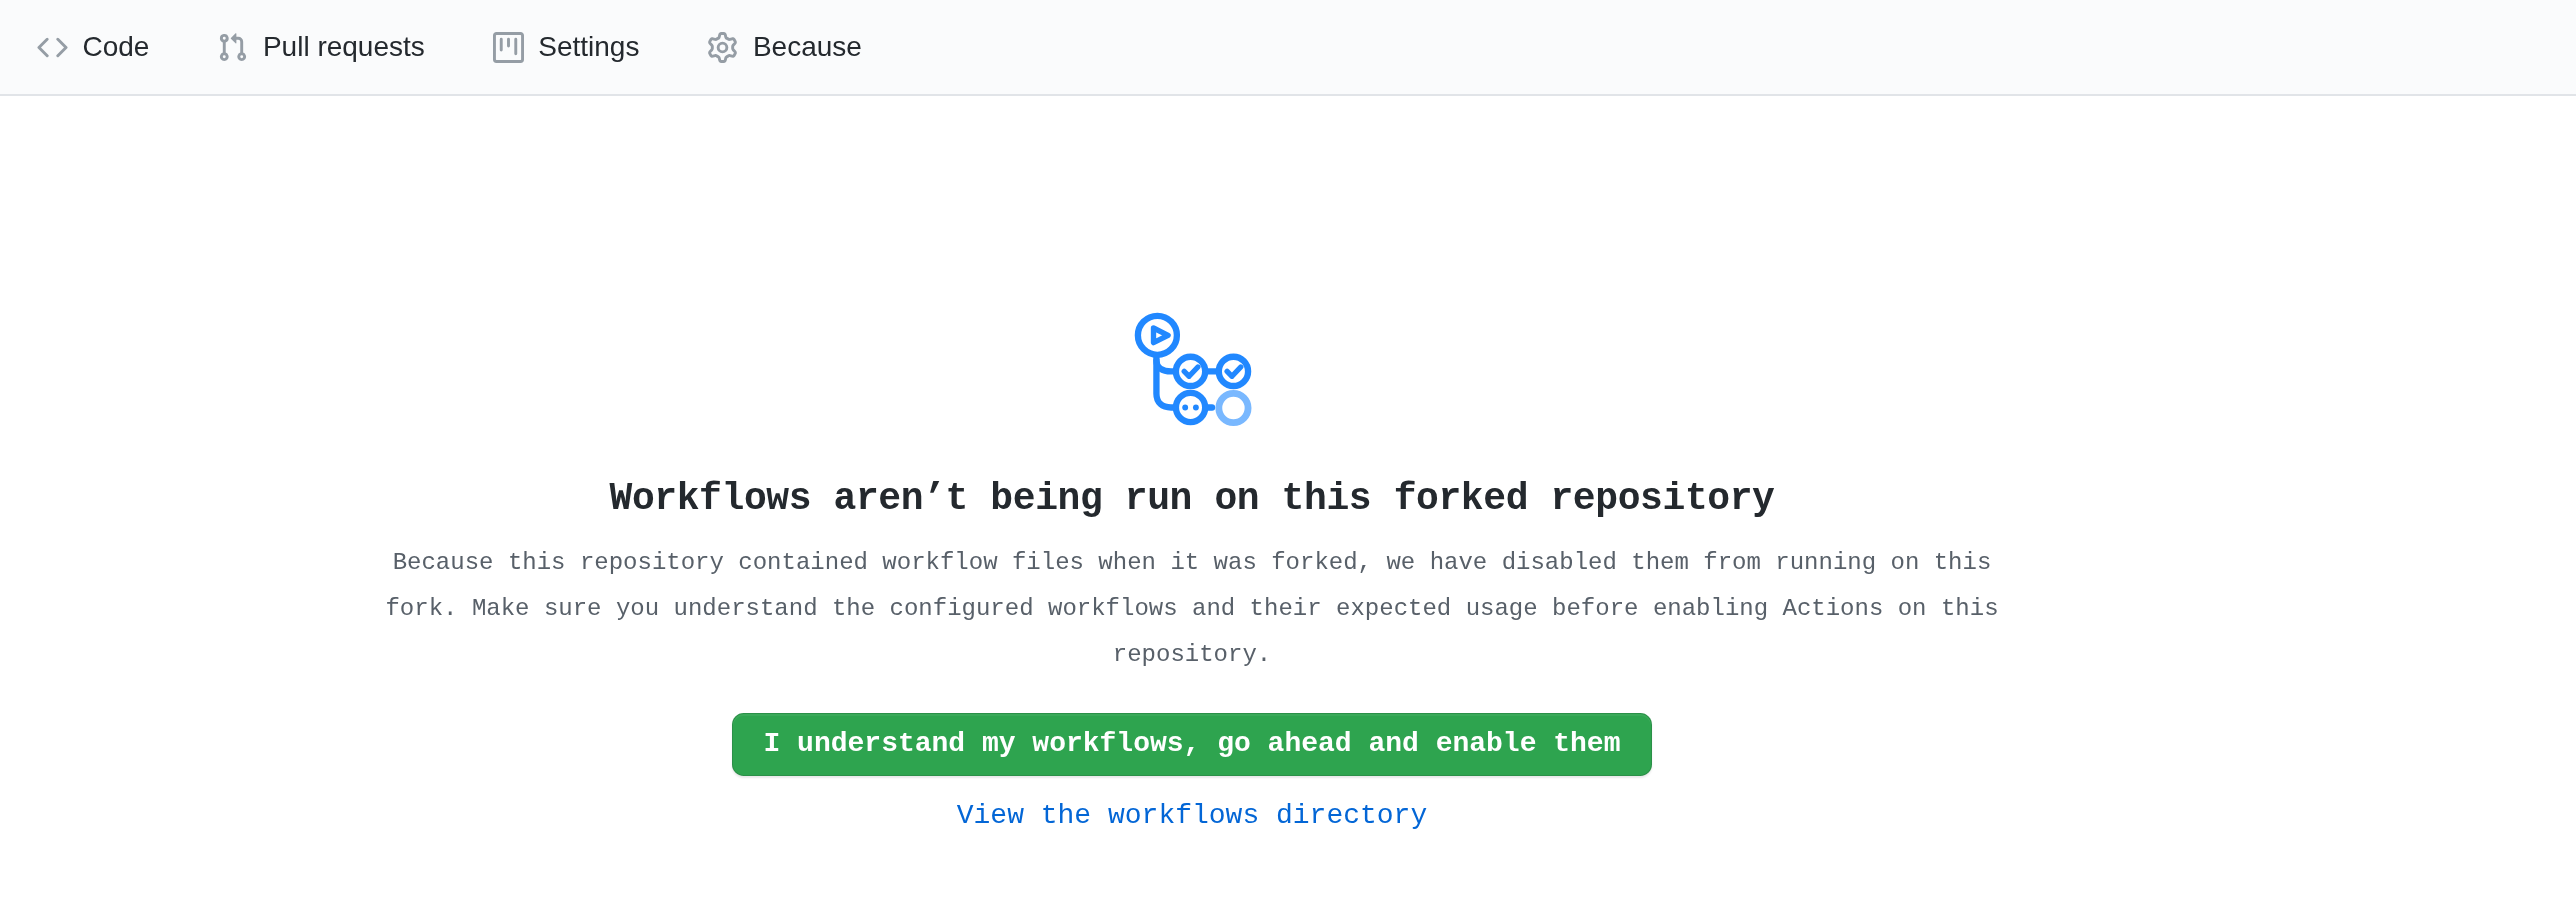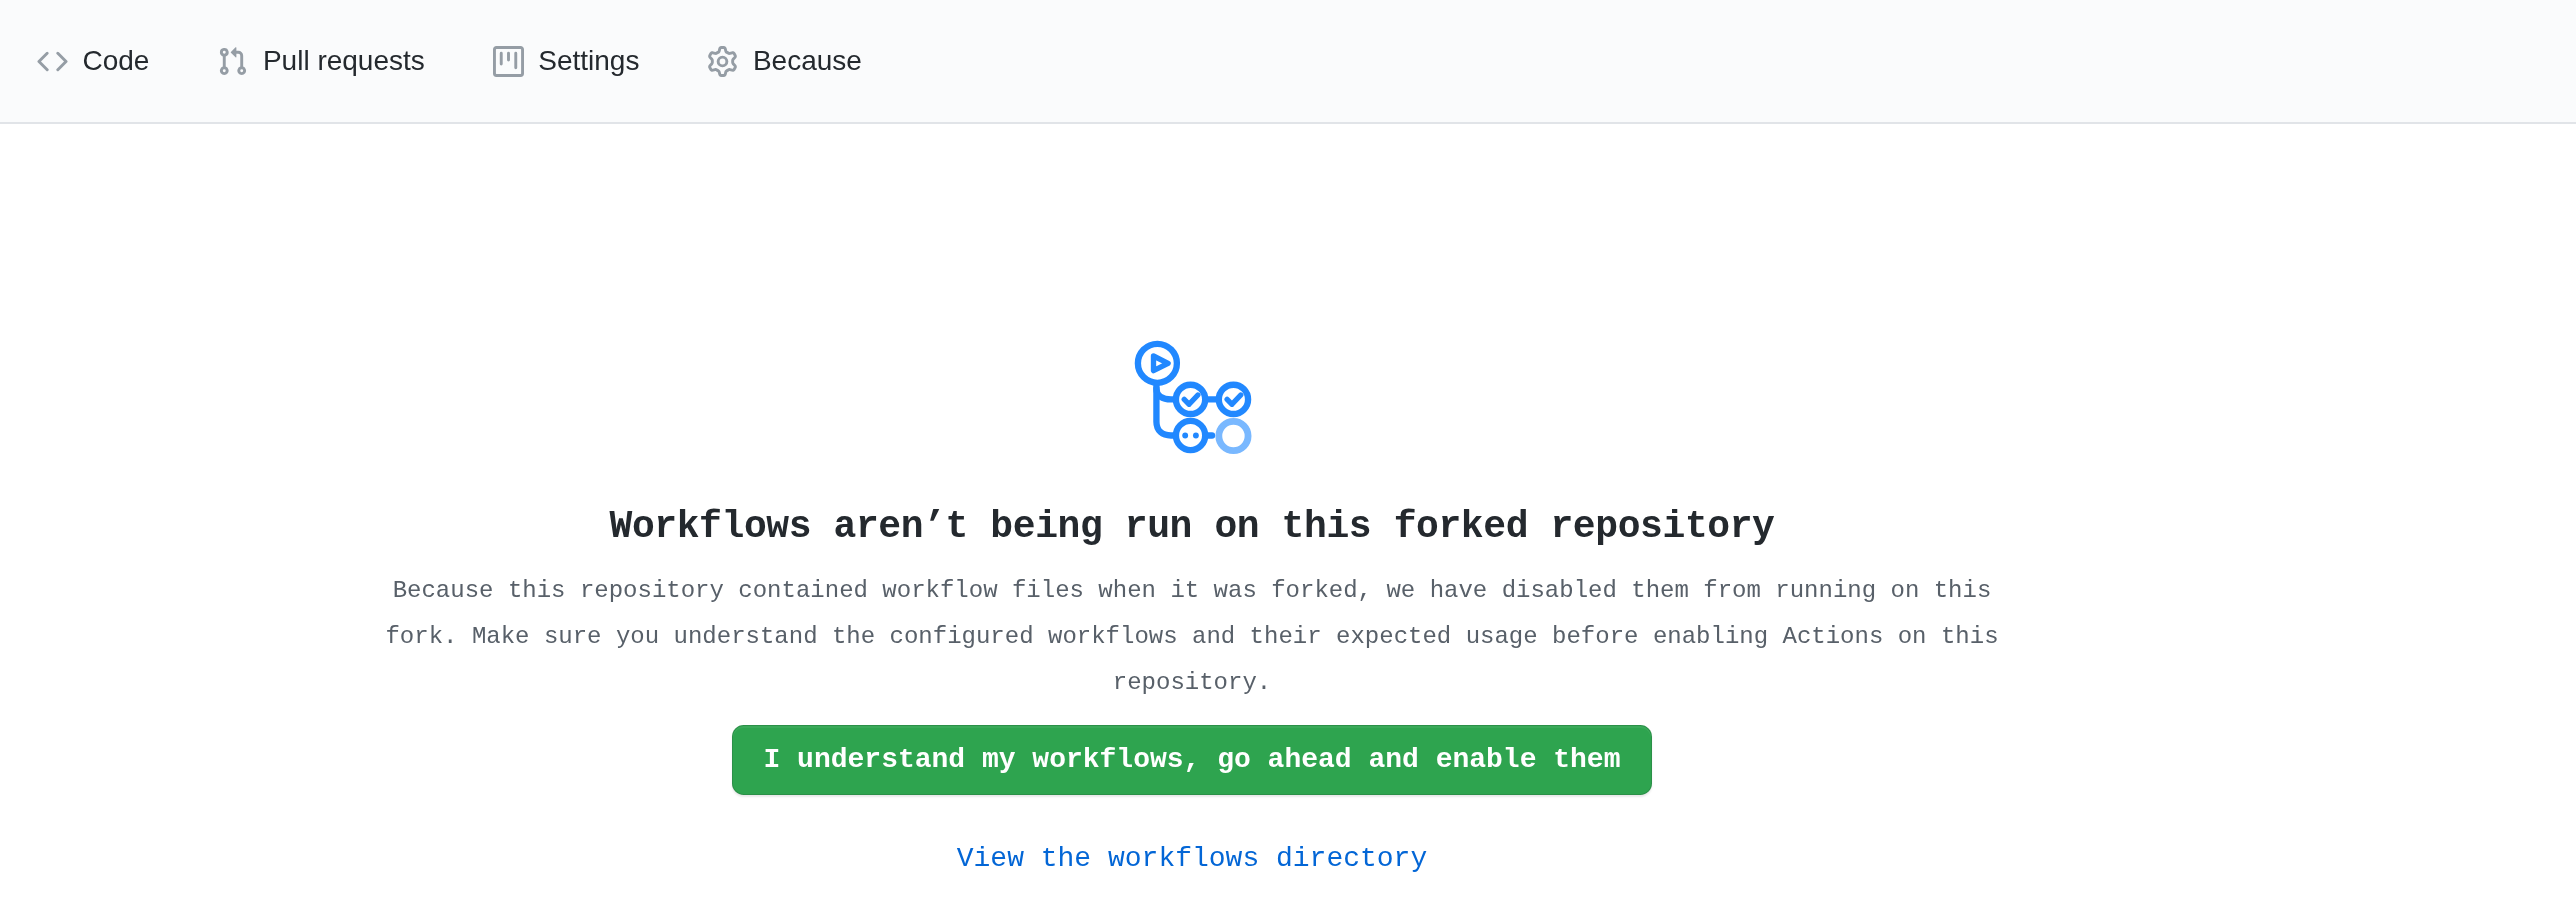--- a/index.html
+++ b/index.html
@@ -19,21 +19,21 @@
   body{
     width:2576px;height:923px;overflow:hidden;
     background:#ffffff;
     font-family:"Liberation Sans","DejaVu Sans",sans-serif;
     color:var(--text-dark);
     -webkit-font-smoothing:antialiased;
   }
 
   
   .repo-nav{
-    width:100%;height:124px;
+    width:100%;height:96px;
     background:var(--nav-bg);
     border-bottom:2px solid var(--nav-border);
     display:flex;align-items:stretch;
     padding-left:7.8px;
   }
   .tab{
     display:flex;align-items:center;
     gap:14.7px;
     padding:6.8px 29px 0 29px;
     margin-right:9.8px;
@@ -73,36 +73,36 @@
     color:var(--text-dark);
   }
   .bs-desc{
     margin:16.6px auto 0 auto;
     max-width:1622px;
     font-size:24px;
     line-height:46px;
     color:var(--text-muted);
   }
   .bs-button{
-    margin-top:19px;
+    margin-top:35px;
     display:inline-block;
     background:var(--button-green);
     color:#ffffff;
     font-family:inherit;
     font-size:28px;
     font-weight:700;
     line-height:1;
     padding:0 31px;
-    height:70px;
+    height:63px;
     border:1px solid rgba(27,31,35,0.15);
     border-radius:11.7px;
     box-shadow:inset 0 2px 0 rgba(255,255,255,0.06), 0 2px 2px rgba(27,31,35,0.1);
     cursor:pointer;
   }
-  .bs-link-row{margin-top:48px;}
+  .bs-link-row{margin-top:24px;}
   .bs-link{
     font-size:28px;
     color:var(--link-blue);
     text-decoration:none;
     cursor:pointer;
   }
 </style>
 </head>
 <body>
 

